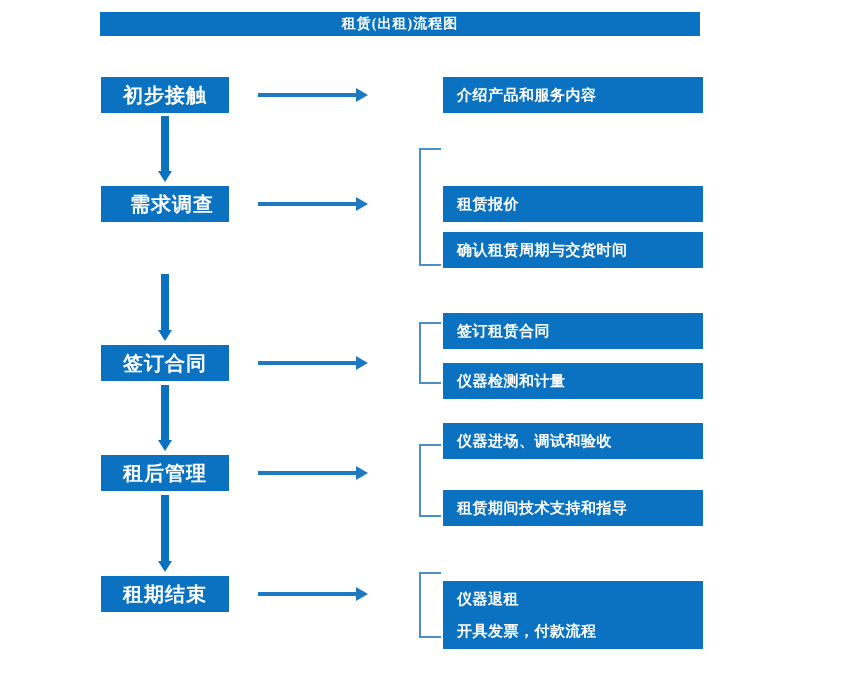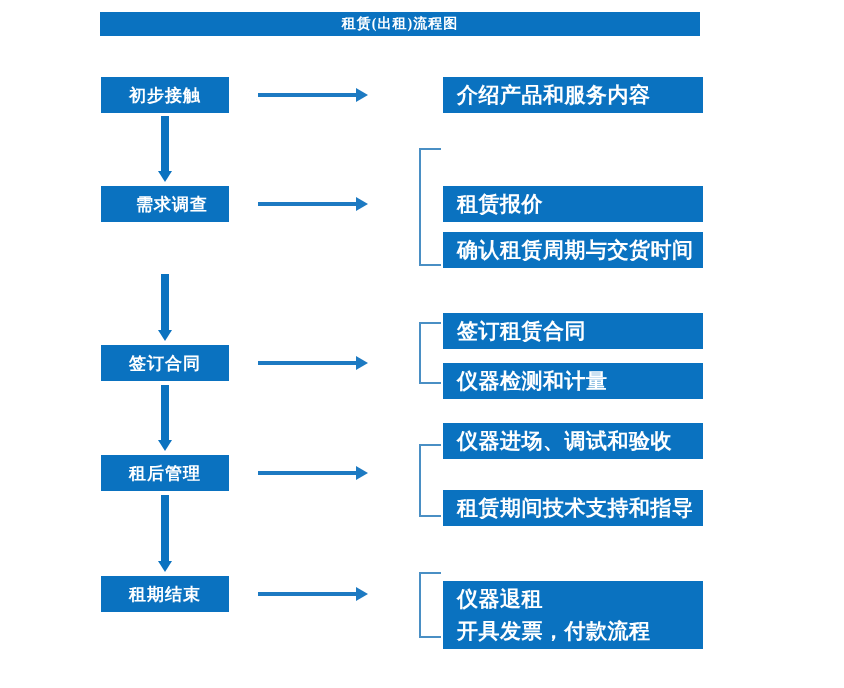--- a/index.html
+++ b/index.html
@@ -44,30 +44,30 @@
     font-weight: bold;
     display: flex;
     align-items: center;
     box-sizing: border-box;
   }
   .node.stage {
     left: 101px;
     width: 128px;
     height: 36px;
     justify-content: center;
-    font-size: 17px;
+    font-size: 20px;
     letter-spacing: 1px;
   }
   .node.detail {
     left: 443px;
     width: 260px;
     height: 36px;
     justify-content: flex-start;
     padding-left: 14px;
-    font-size: 21px;
+    font-size: 15px;
     letter-spacing: 0.5px;
   }
 
   
   .v-arrow {
     position: absolute;
     left: 158px;
     width: 14px;
   }
   .v-arrow .shaft {

